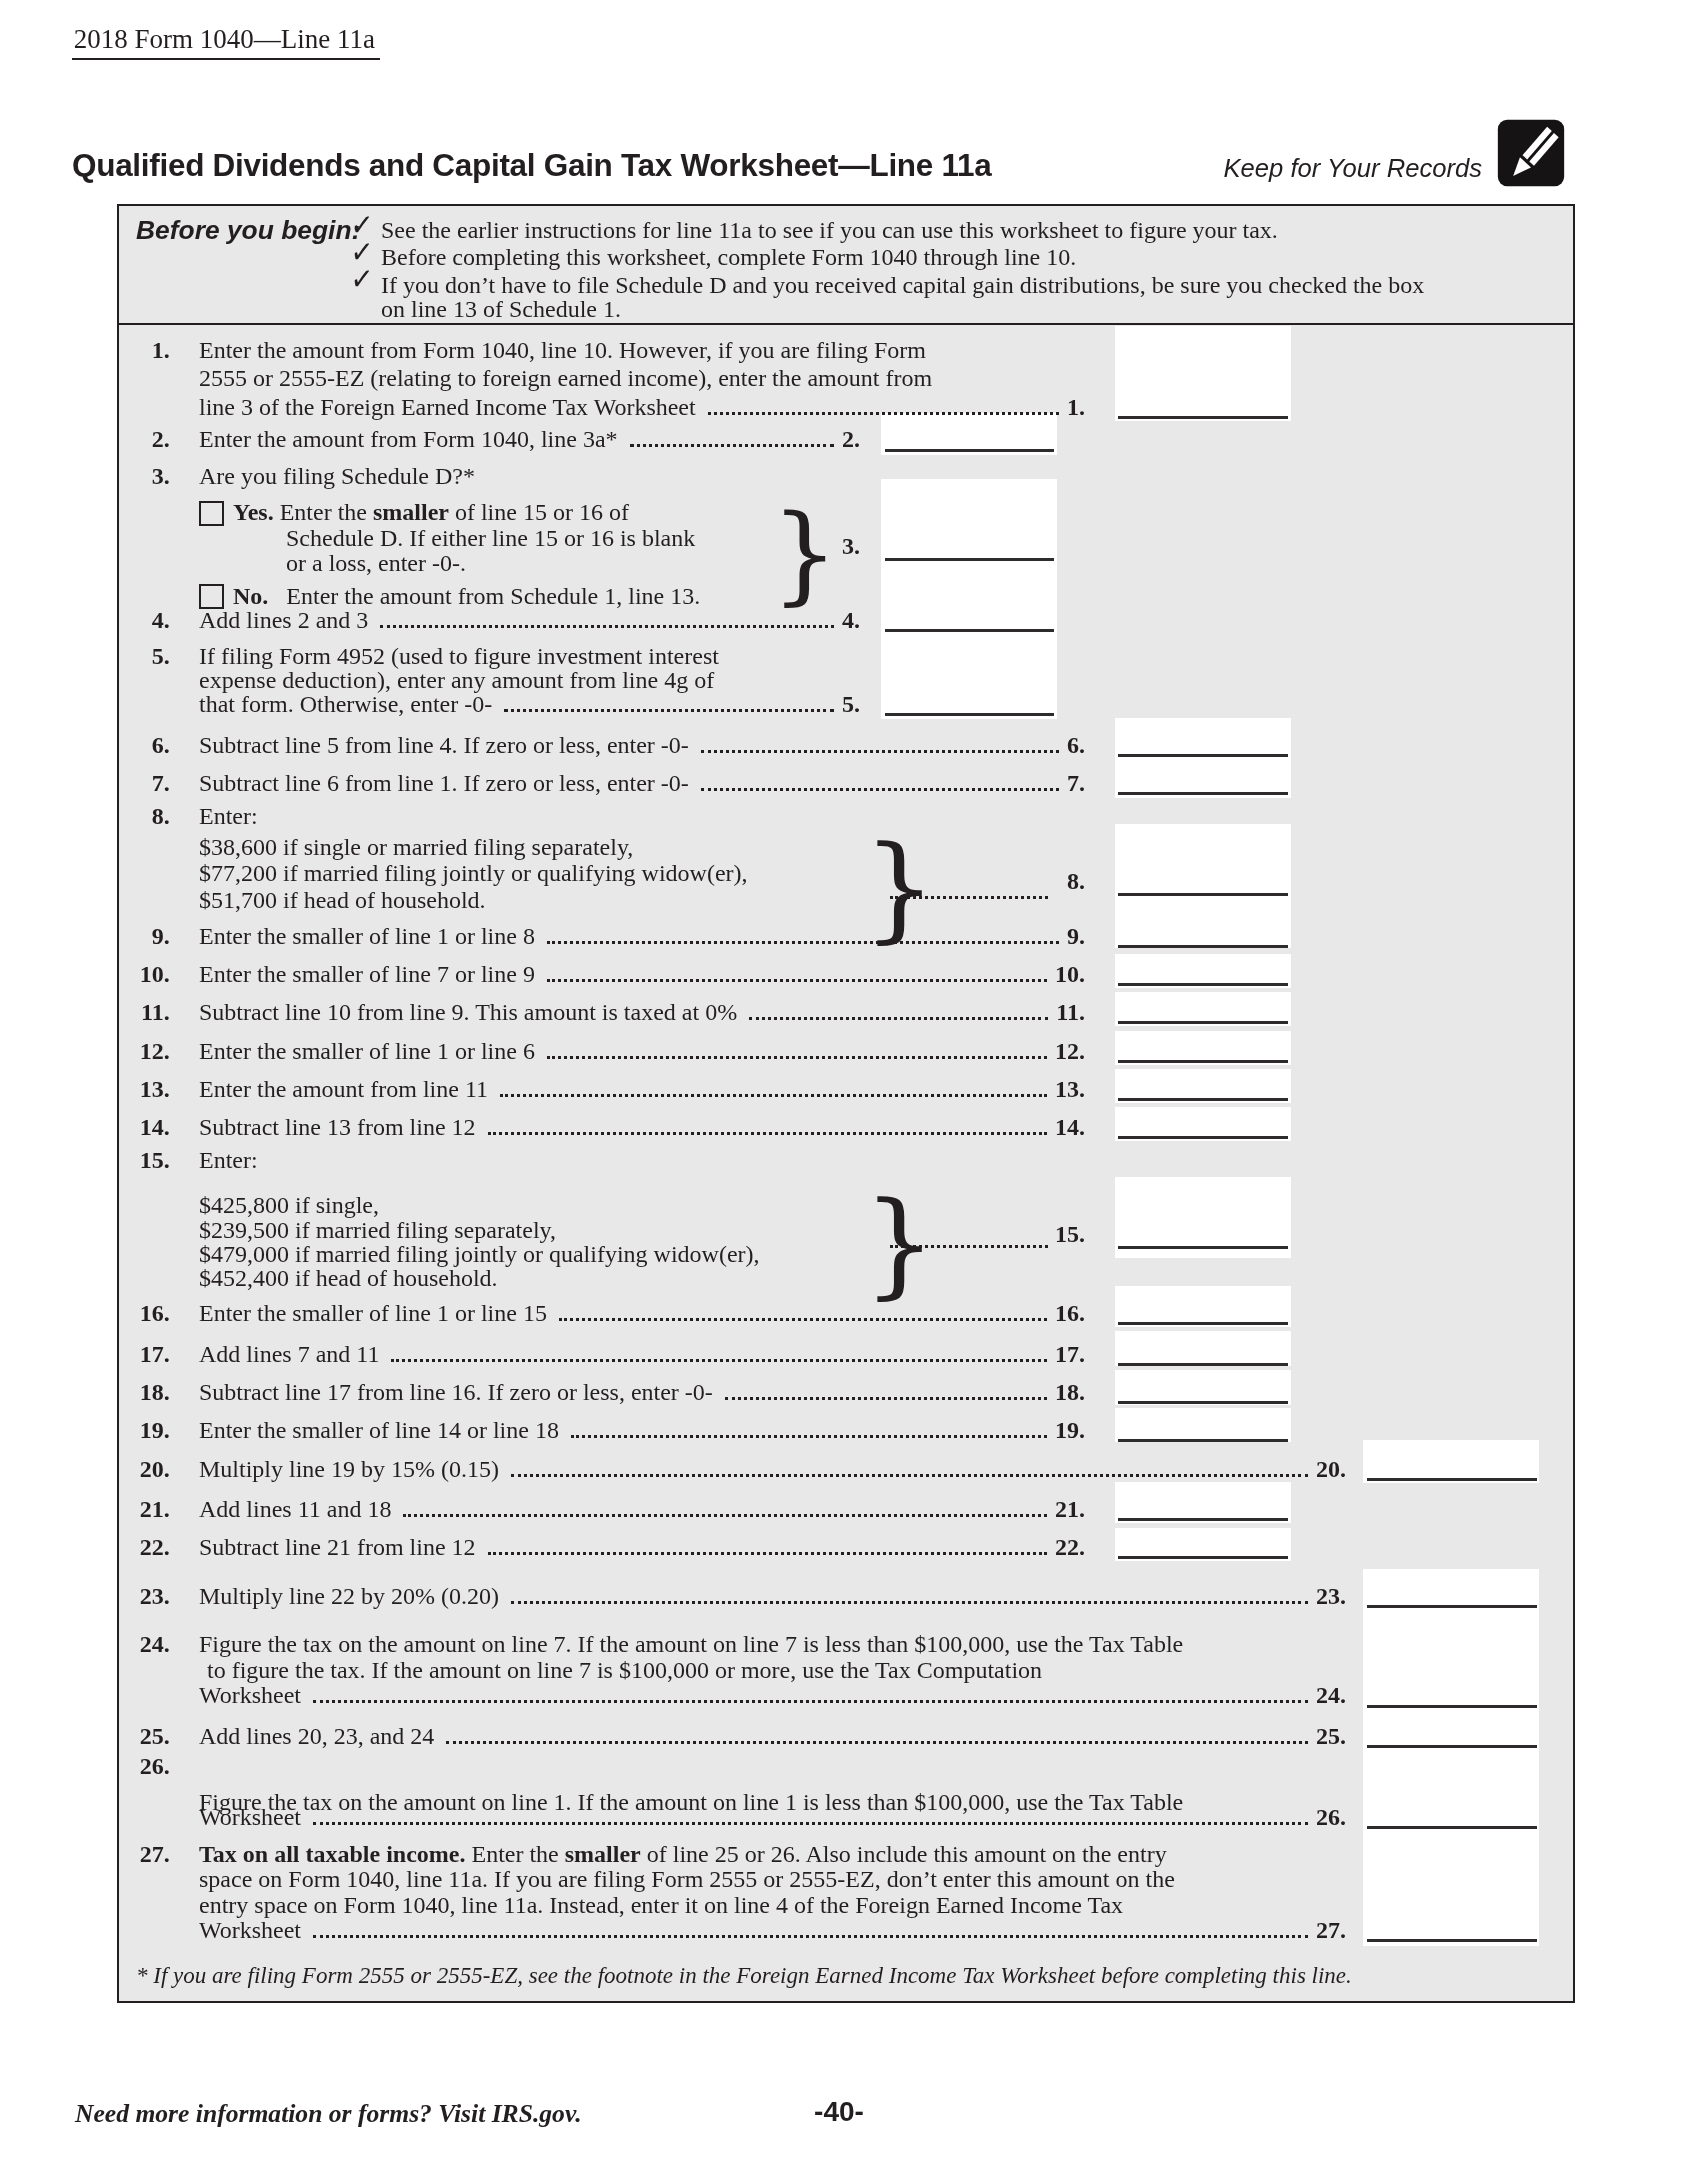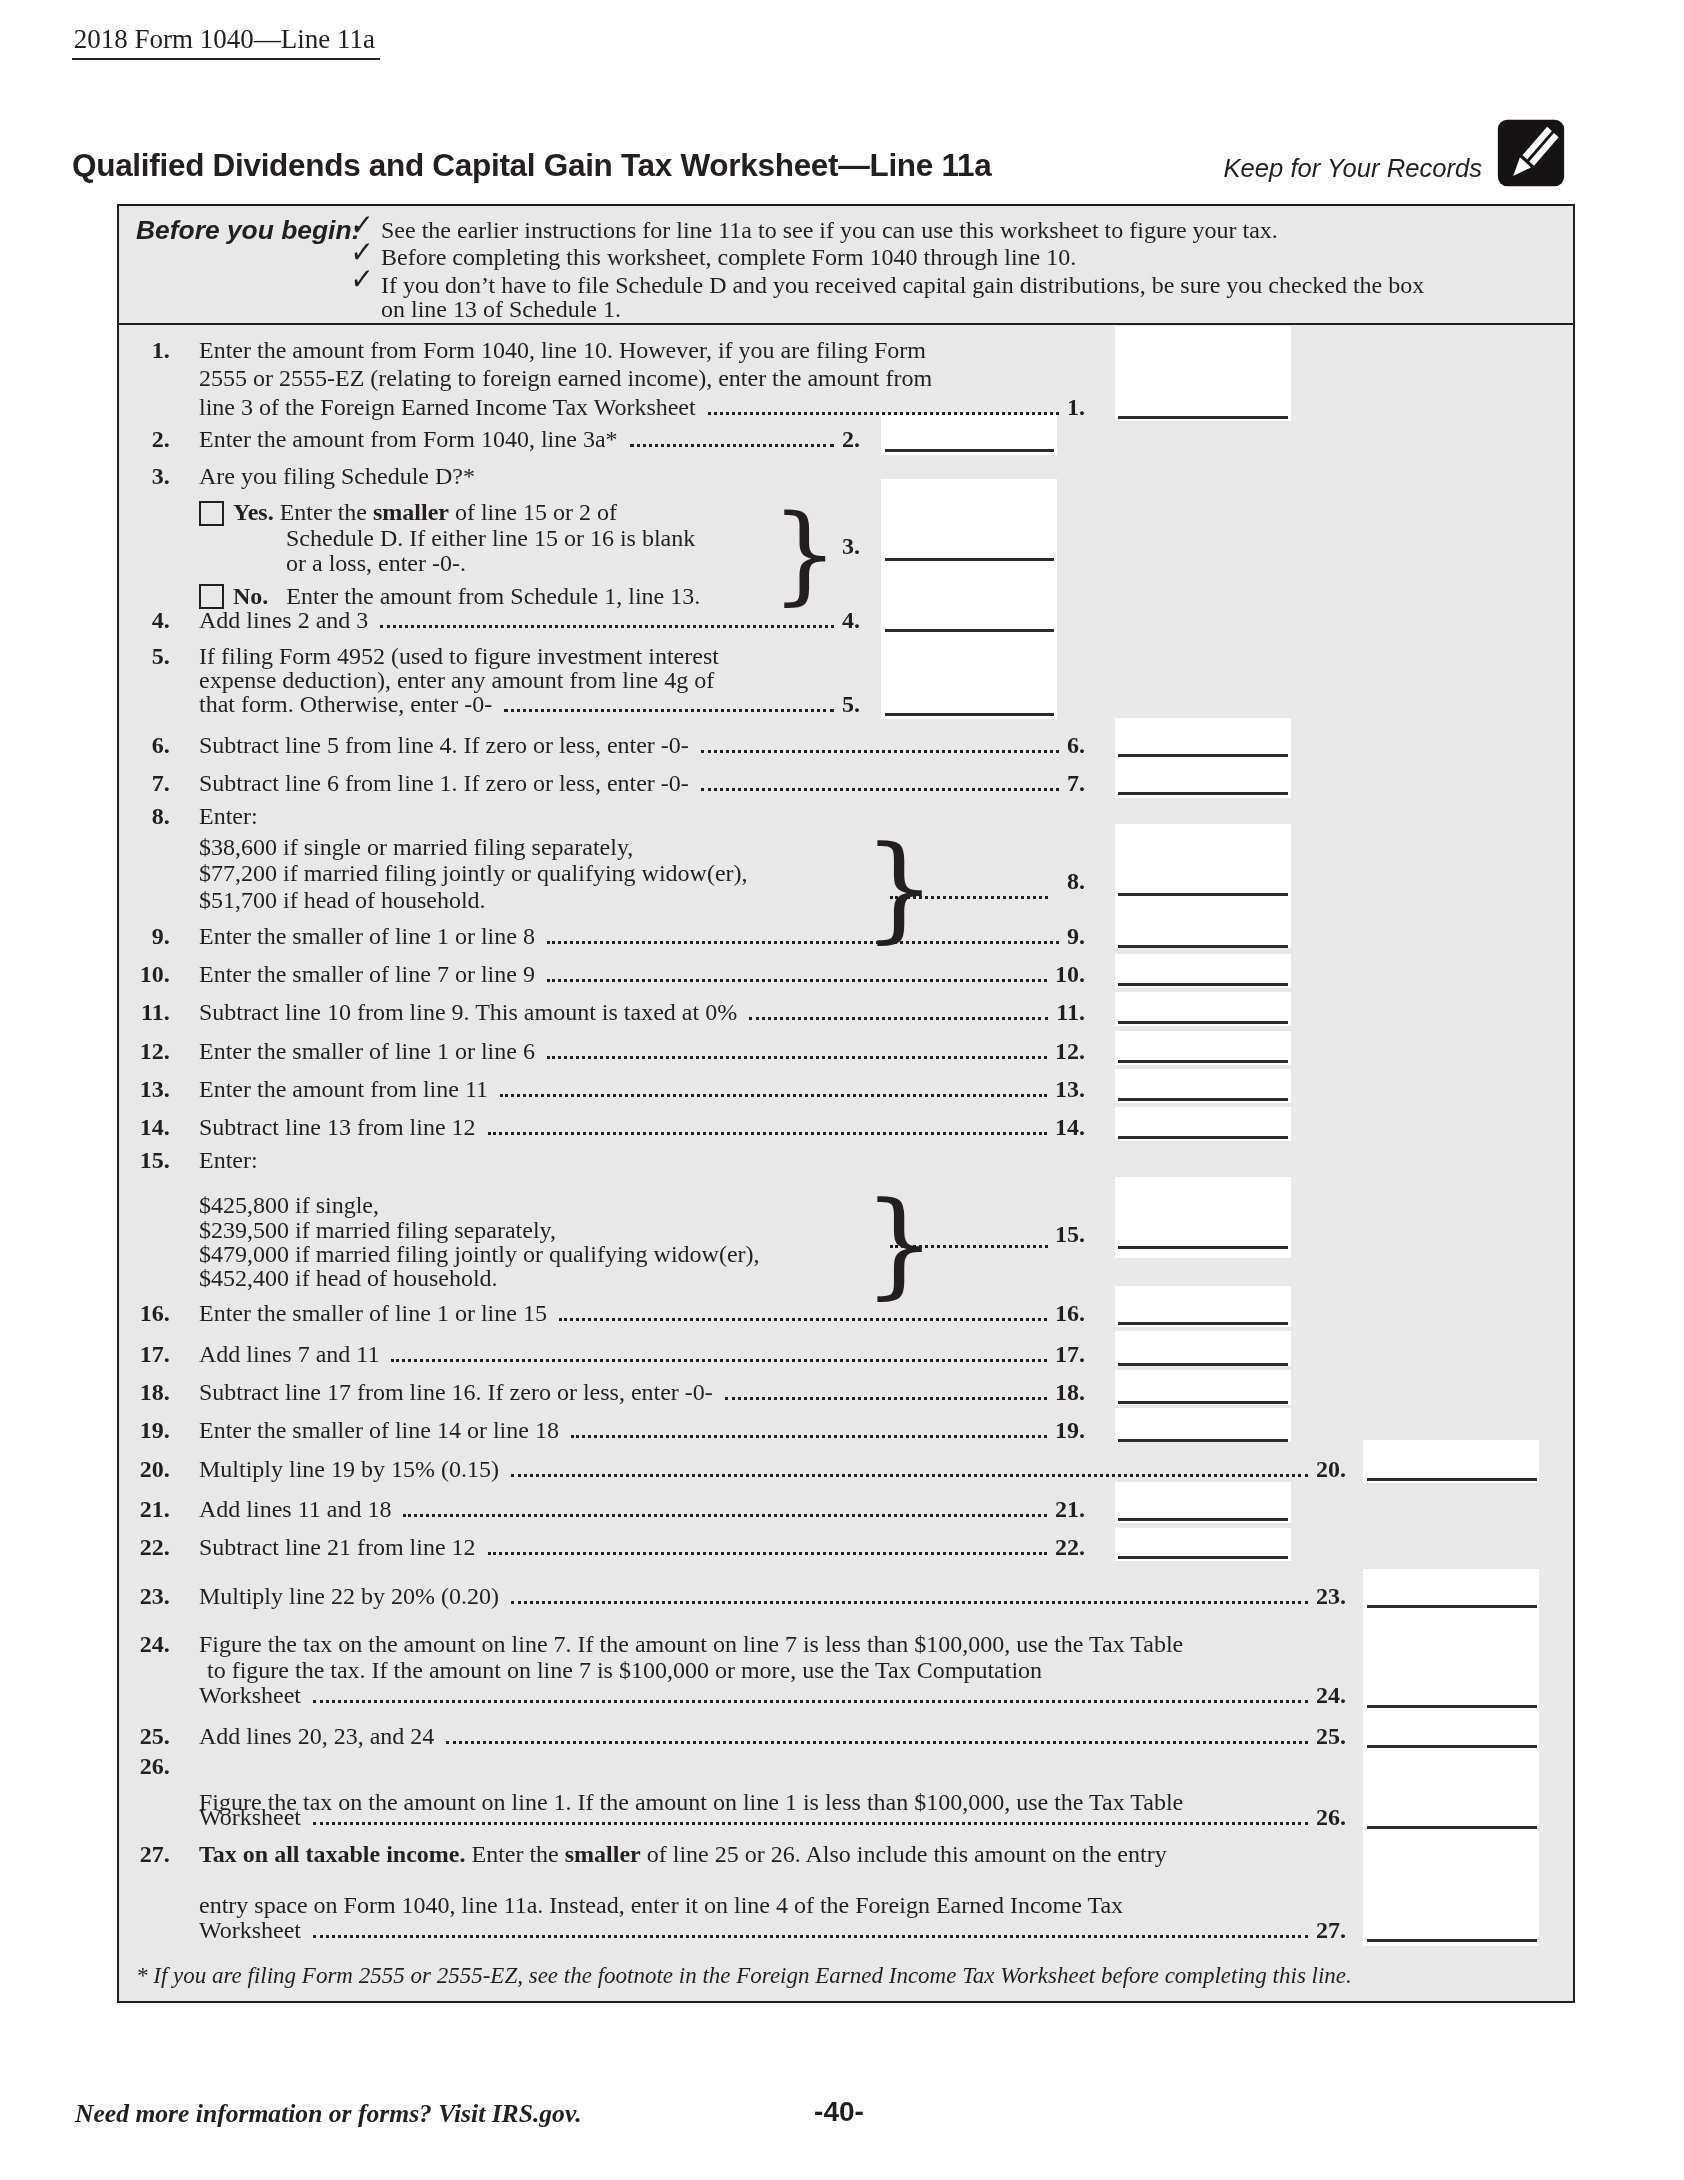--- a/index.html
+++ b/index.html
@@ -125,21 +125,21 @@
       <span class="t">Enter the amount from Form 1040, line 3a*</span>
       <div class="lead"></div>
       <span class="lblin">2.</span>
     </div>
 
     <div class="abs num" style="left:6.8px;top:256px;">3.</div>
     <div class="abs t" style="left:80px;top:256px;">Are you filing Schedule D?*</div>
     <div class="cb" style="left:80px;top:295px;"></div>
     <div class="abs t" style="left:114px;top:292px;">
       <span class="b">Yes.</span>
-      <span>Enter the </span><span class="b">smaller</span><span> of line 15 or 2 of</span>
+      <span>Enter the </span><span class="b">smaller</span><span> of line 15 or 16 of</span>
     </div>
     <div class="abs t" style="left:167px;top:318px;">Schedule D. If either line 15 or 16 is blank</div>
     <div class="abs t" style="left:167px;top:343px;">or a loss, enter -0-.</div>
     <div class="cb" style="left:80px;top:378px;"></div>
     <div class="abs t" style="left:114px;top:376px;">
       <span class="b">No.</span>
       <span style="margin-left:12px;">Enter the amount from Schedule 1, line 13.</span>
     </div>
     <div class="abs brace" style="left:652px;top:296px;font-size:106px;">}</div>
     <div class="abs lbl" style="left:690px;top:326px;">3.</div>
@@ -312,20 +312,21 @@
     <div class="abs tl" style="left:80px;top:1597px;width:1147px;">
       <span class="t">Worksheet</span>
       <div class="lead"></div>
       <span class="lblin">26.</span>
     </div>
 
     <div class="abs num" style="left:6.8px;top:1634px;">27.</div>
     <div class="abs t" style="left:80px;top:1634px;">
       <span class="b">Tax on all taxable income.</span><span> Enter the </span><span class="b">smaller</span><span> of line 25 or 26. Also include this amount on the entry</span>
     </div>
+    <div class="abs t" style="left:80px;top:1659px;">space on Form 1040, line 11a. If you are filing Form 2555 or 2555-EZ, don’t enter this amount on the</div>
     <div class="abs t" style="left:80px;top:1685px;">entry space on Form 1040, line 11a. Instead, enter it on line 4 of the Foreign Earned Income Tax</div>
     <div class="abs tl" style="left:80px;top:1710px;width:1147px;">
       <span class="t">Worksheet</span>
       <div class="lead"></div>
       <span class="lblin">27.</span>
     </div>
 
     <div class="abs fnote" style="left:17px;top:1756px;">* If you are filing Form 2555 or 2555-EZ, see the footnote in the Foreign Earned Income Tax Worksheet before completing this line.</div>
   </div>
 

